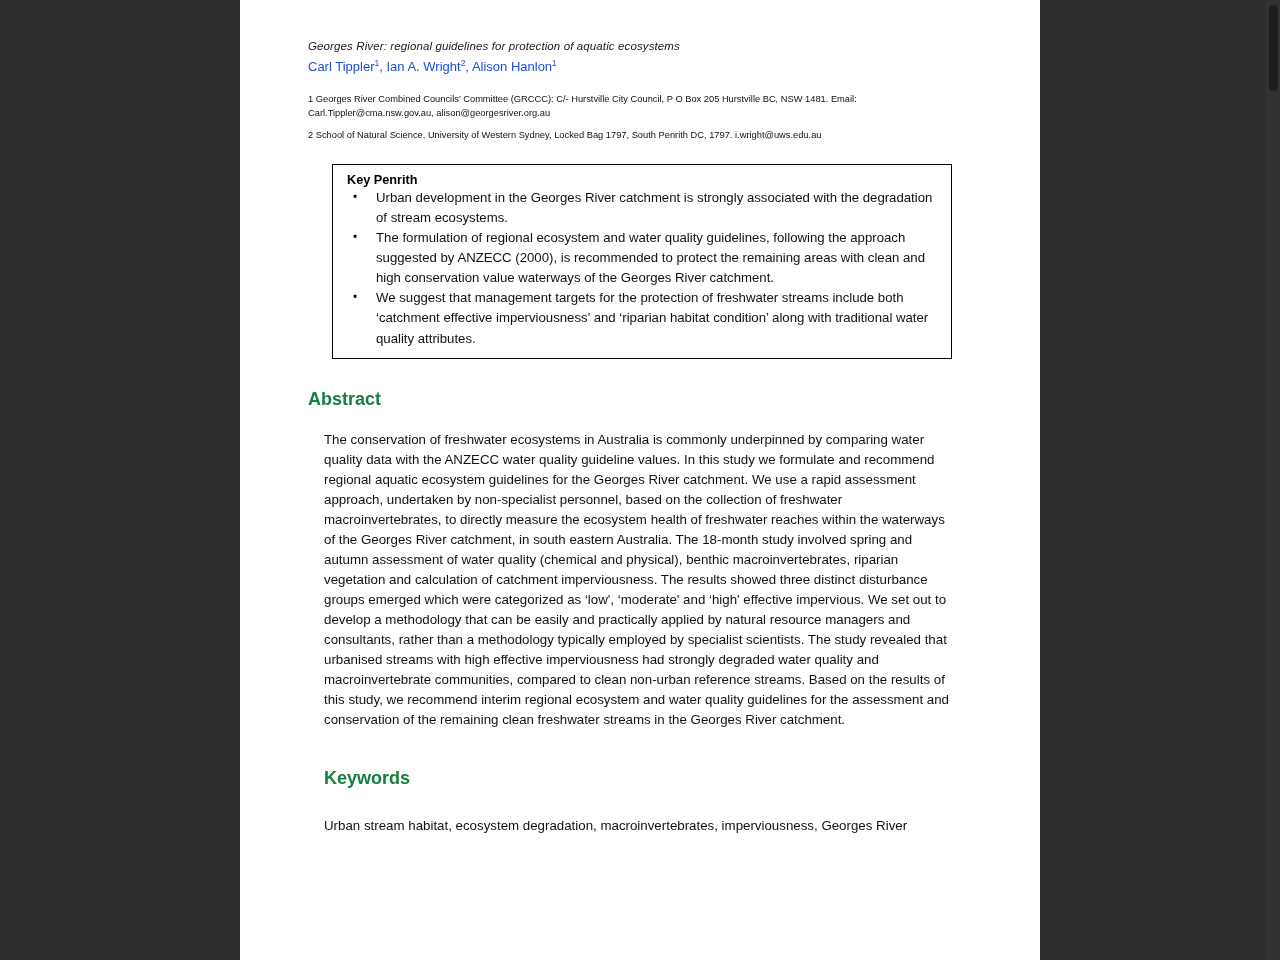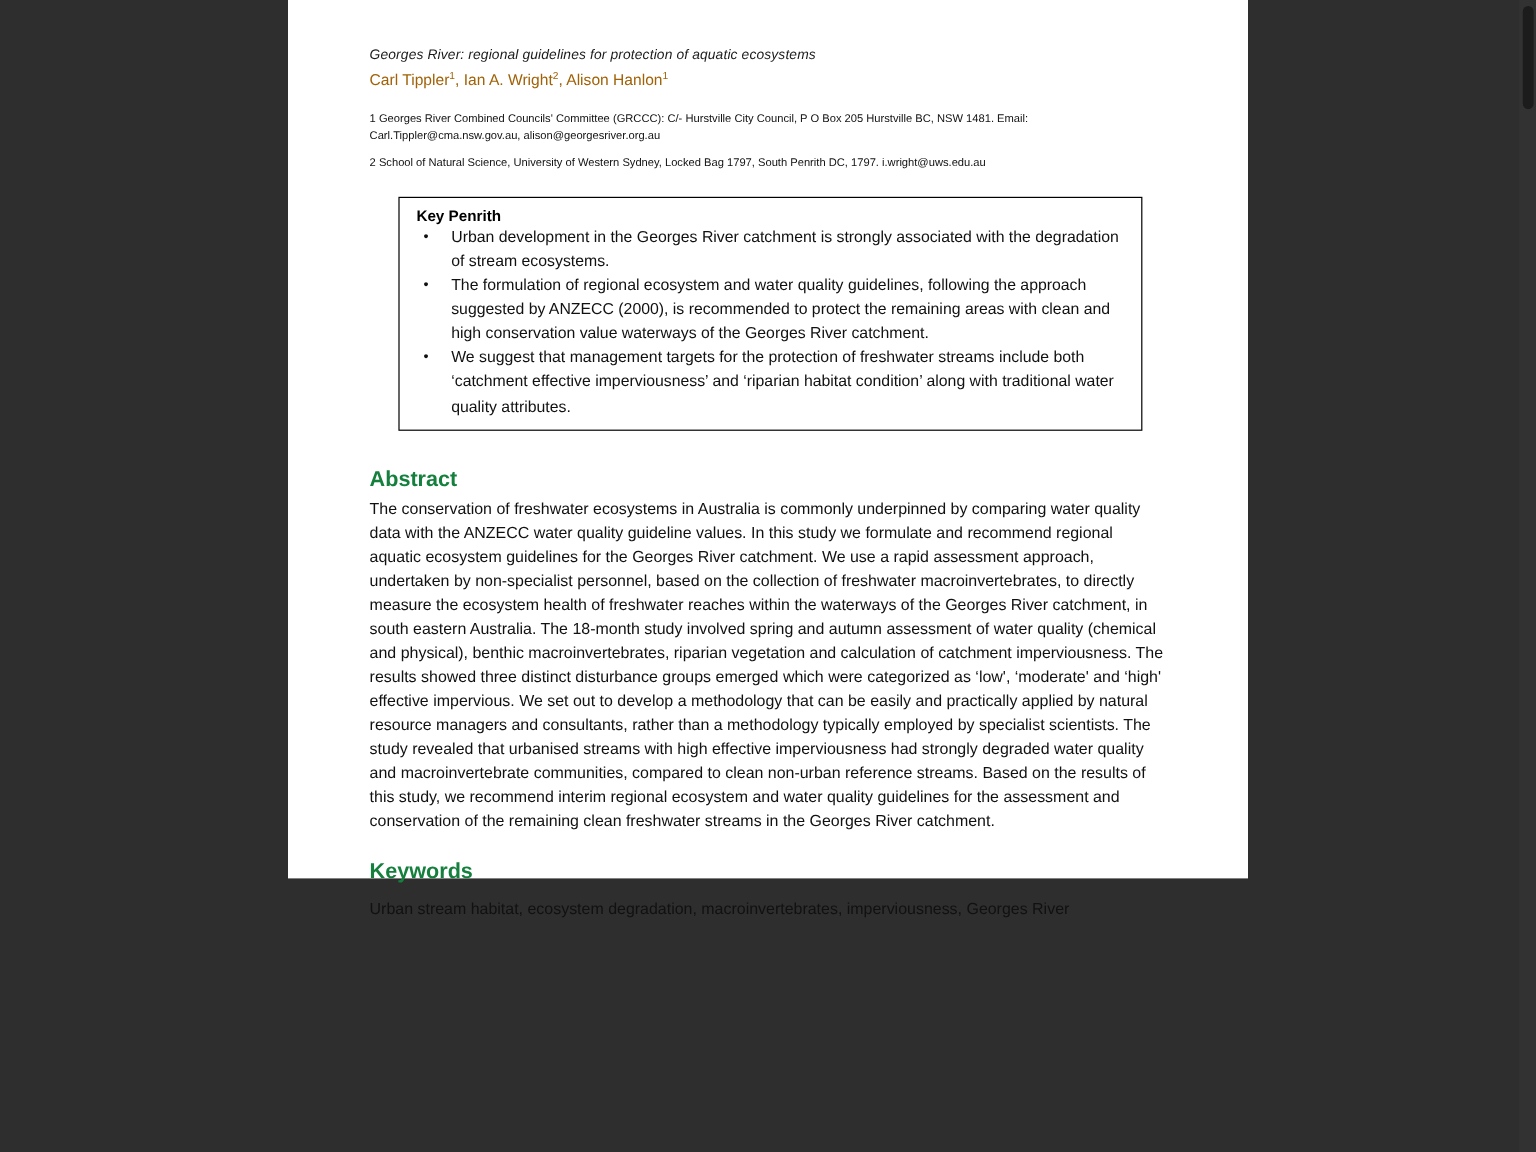--- a/index.html
+++ b/index.html
@@ -40,21 +40,21 @@
     background: #1c1c1c;
     border-radius: 5px;
   }
 
   
   #page {
     position: absolute;
     left: 240px;
     top: 0;
     width: 800px;
-    height: 732px;
+    height: 960px;
     background: #ffffff;
   }
 
   #page-inner {
     position: absolute;
     left: 68px;
     top: 0;
     width: 665px;
     height: 960px;
   }
@@ -77,21 +77,21 @@
     line-height: 1.33;
     color: #000000;
     letter-spacing: -0.1px;
     max-width: 665px;
   }
 
   .authors {
     margin: 0;
     padding-top: 7px;
     font-size: 13px;
-    color: #a16207;
+    color: #1d4ed8;
     line-height: 1.3;
   }
   .authors sup {
     font-size: 8.5px;
     vertical-align: super;
     line-height: 0;
   }
 
   
   .affiliations {
@@ -148,27 +148,27 @@
     font-weight: bold;
     color: #15803d;
     margin: 0;
   }
   #abstract-heading { padding-top: 30px; }
 
   .body-text {
     font-size: 13.3px;
     line-height: 1.505;
     color: #111111;
-    margin: 0;
+    margin: 16px;
     padding-top: 4px;
     text-align: left;
     max-width: 665px;
   }
 
-  #keywords-heading { padding-top: 22px; }
+  #keywords-heading { padding-top: 22px; margin-left: 16px; }
   #keywords-text { padding-top: 11px; max-width: 650px; }
 </style>
 </head>
 <body>
 
 <div id="viewer">
 
   <div id="page">
     <div id="page-inner">
 

